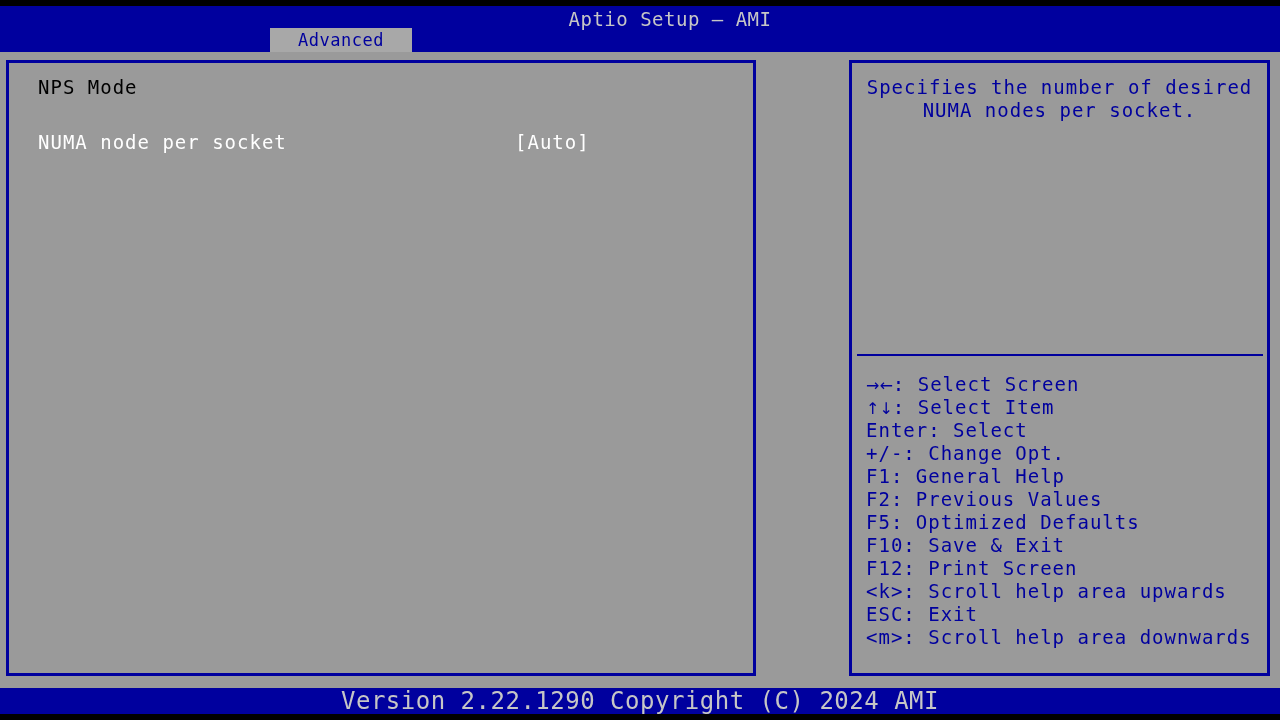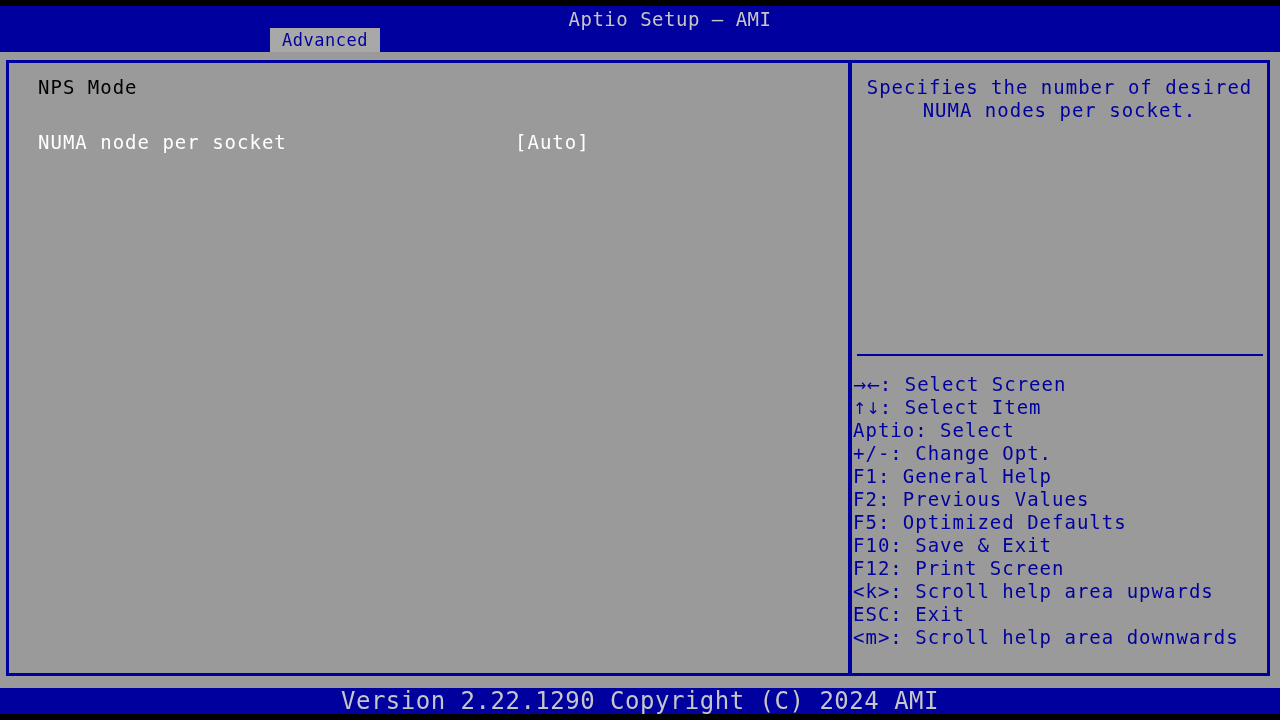--- a/index.html
+++ b/index.html
@@ -51,21 +51,21 @@
     top: 28px;
     width: 1280px;
     height: 24px;
   }
   .tab {
     position: absolute;
     left: 270px;
     top: 0;
     height: 24px;
     line-height: 24px;
-    padding: 0 12px;
+    padding: 0 28px;
     background: #a8a8a8;
     color: #00009e;
     font-size: 17px;
     letter-spacing: 0.5px;
     white-space: pre;
   }
 
   
   .body-area {
     position: absolute;
@@ -79,21 +79,21 @@
   
   .panel {
     position: absolute;
     box-sizing: border-box;
     border: 3px solid #00009e;
     background: #9a9a9a;
   }
   #left-panel {
     left: 6px;
     top: 60px;
-    width: 845px;
+    width: 750px;
     height: 616px;
   }
   #right-panel {
     left: 849px;
     top: 60px;
     width: 421px;
     height: 616px;
   }
 
   
@@ -156,21 +156,21 @@
   .help-divider {
     position: absolute;
     left: 5px;
     top: 291px;
     width: 406px;
     height: 2px;
     background: #00009e;
   }
   .key-legend {
     position: absolute;
-    left: 1px;
+    left: 14px;
     top: 310px;
     width: 410px;
   }
   .key-line {
     color: #00009e;
     font-size: 19px;
     letter-spacing: 1px;
     line-height: 23px;
     height: 23px;
     white-space: pre;
@@ -234,21 +234,21 @@
 
   <div class="panel" id="right-panel">
 
     <div class="help-text">Specifies the number of desired NUMA nodes per socket.</div>
 
     <div class="help-divider"></div>
 
     <div class="key-legend" id="key-legend">
         <div class="key-line"><span class="glyph">→←</span><span>: </span><span>Select Screen</span></div>
         <div class="key-line"><span class="glyph">↑↓</span><span>: </span><span>Select Item</span></div>
-        <div class="key-line"><span>Aptio</span><span>: </span><span>Select</span></div>
+        <div class="key-line"><span>Enter</span><span>: </span><span>Select</span></div>
         <div class="key-line"><span>+/-</span><span>: </span><span>Change Opt.</span></div>
         <div class="key-line"><span>F1</span><span>: </span><span>General Help</span></div>
         <div class="key-line"><span>F2</span><span>: </span><span>Previous Values</span></div>
         <div class="key-line"><span>F5</span><span>: </span><span>Optimized Defaults</span></div>
         <div class="key-line"><span>F10</span><span>: </span><span>Save &amp; Exit</span></div>
         <div class="key-line"><span>F12</span><span>: </span><span>Print Screen</span></div>
         <div class="key-line"><span>&lt;k&gt;</span><span>: </span><span>Scroll help area upwards</span></div>
         <div class="key-line"><span>ESC</span><span>: </span><span>Exit</span></div>
         <div class="key-line"><span>&lt;m&gt;</span><span>: </span><span>Scroll help area downwards</span></div>
       </div>

